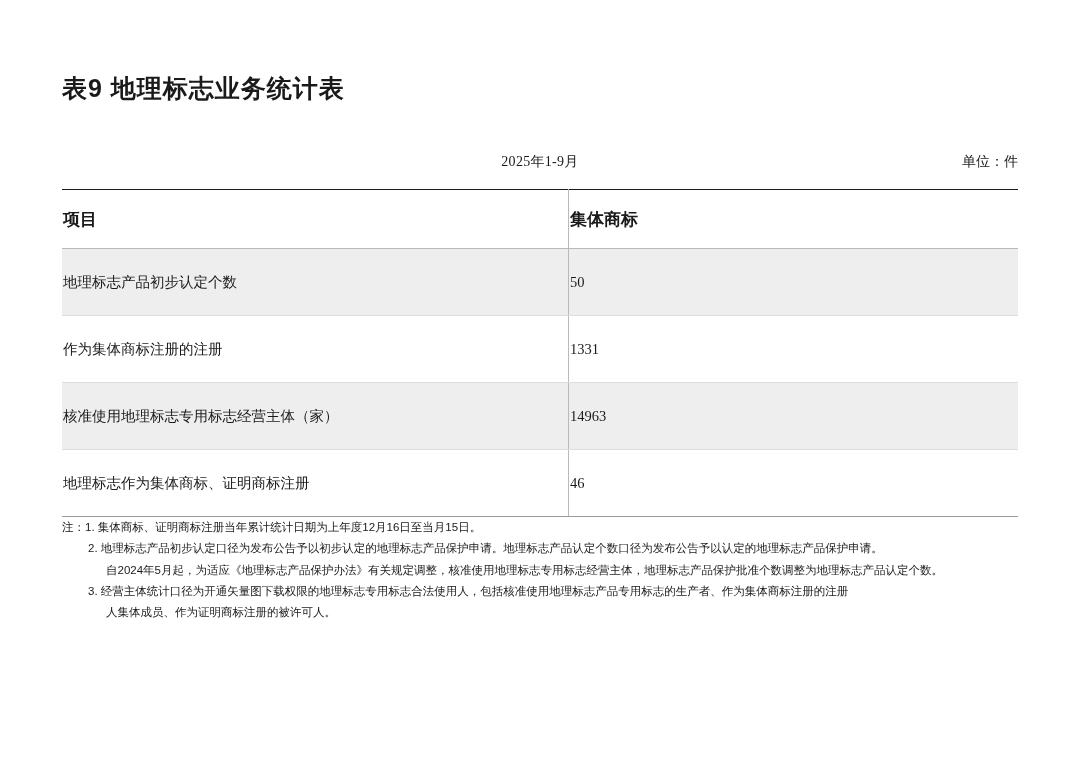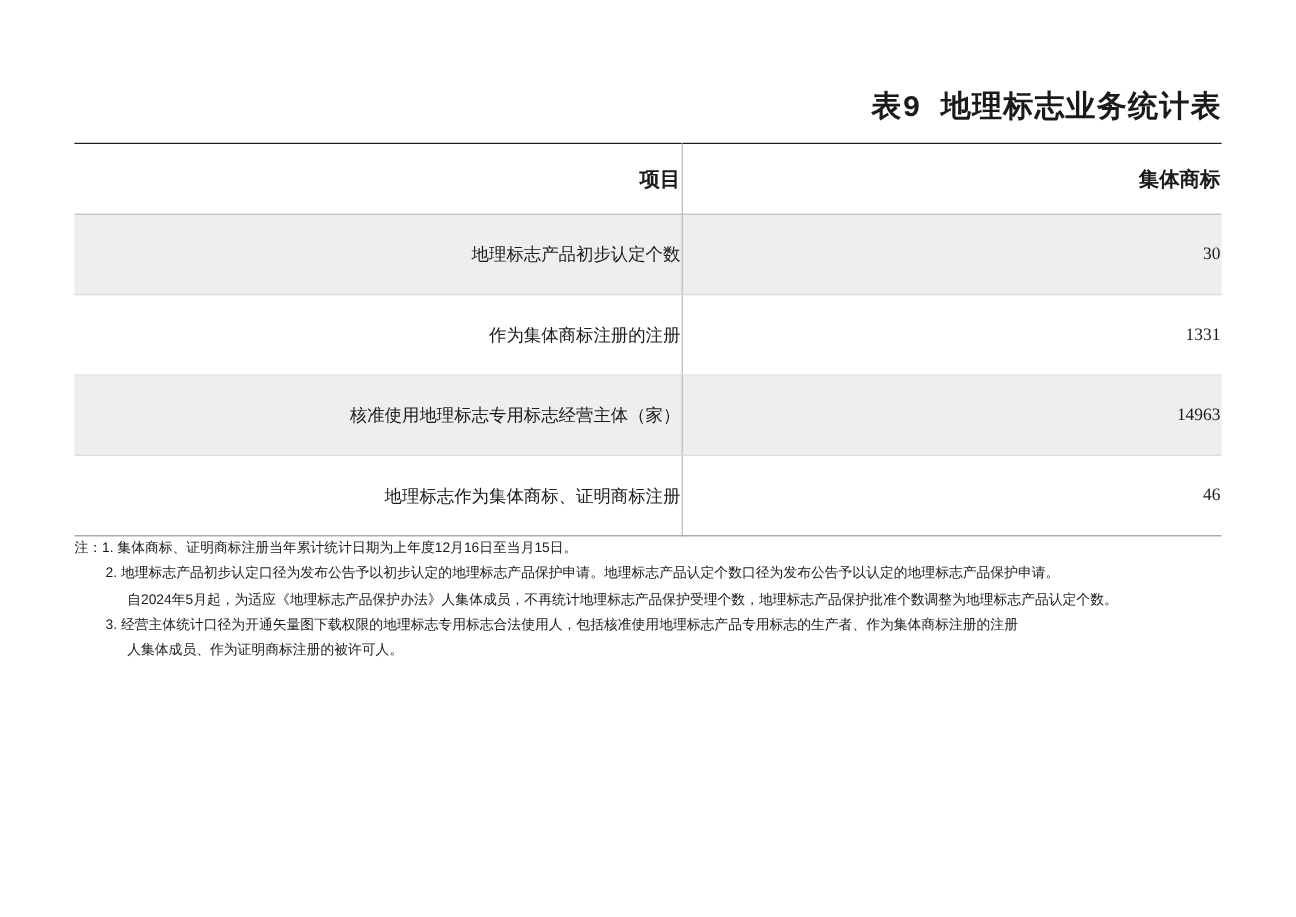--- a/index.html
+++ b/index.html
@@ -16,27 +16,27 @@
     overflow: hidden;
   }
   .page {
     width: 1080px;
     height: 764px;
     box-sizing: border-box;
     padding: 0 62px;
     position: relative;
   }
   .doc-title {
-    text-align: right;
+    text-align: left;
     font-size: 25px;
     font-weight: bold;
     letter-spacing: 1px;
     margin-top: 72px;
     margin-bottom: 0;
-    font-family: Liberation Mono, monospace;
+    font-family: Liberation Sans, sans-serif;
   }
   .subheader {
     margin-top: 48px;
     position: relative;
     height: 22px;
   }
   .period {
     position: absolute;
     left: 0;
     right: 0;
@@ -51,21 +51,21 @@
     font-size: 14px;
   }
   table.stat {
     margin-top: 14px;
     border-collapse: collapse;
     width: 100%;
     table-layout: fixed;
   }
   table.stat th, table.stat td {
     border: none;
-    text-align: right;
+    text-align: left;
     vertical-align: middle;
   }
   table.stat thead th {
     font-size: 17px;
     font-weight: bold;
     height: 56px;
     border-top: 1.6px solid #1a1a1a;
     border-bottom: 1px solid #b9b9b9;
     background: #ffffff;
   }
@@ -100,49 +100,53 @@
   .notes .indent-1 { padding-left: 26px; }
   .notes .indent-2 { padding-left: 44px; }
 </style>
 </head>
 <body>
 
 <div class="page">
 
   <div class="doc-title">表9 地理标志业务统计表</div>
 
+  <div class="subheader">
+    <div class="period">2025年1-9月</div>
+    <div class="unit">单位：件</div>
+  </div>
 
   <table class="stat">
     <thead>
       <tr>
         <th class="col-item" style="width:53%">项目</th>
         <th style="width:47%">集体商标</th>
       </tr>
     </thead>
     <tbody>
       <tr class="shaded">
         <td class="col-item">地理标志产品初步认定个数</td>
-        <td>30</td>
+        <td>50</td>
       </tr>
       <tr>
         <td class="col-item">作为集体商标注册的注册</td>
         <td>1331</td>
       </tr>
       <tr class="shaded">
         <td class="col-item">核准使用地理标志专用标志经营主体（家）</td>
         <td>14963</td>
       </tr>
       <tr>
         <td class="col-item">地理标志作为集体商标、证明商标注册</td>
         <td>46</td>
       </tr>
     </tbody>
   </table>
 
   <div class="notes">
     <div class="note-line"><span>注：</span><span>1. 集体商标、证明商标注册当年累计统计日期为上年度12月16日至当月15日。</span></div>
     <div class="note-line indent-1">2. 地理标志产品初步认定口径为发布公告予以初步认定的地理标志产品保护申请。地理标志产品认定个数口径为发布公告予以认定的地理标志产品保护申请。</div>
-    <div class="note-line indent-2">自2024年5月起，为适应《地理标志产品保护办法》人集体成员，不再统计地理标志产品保护受理个数，地理标志产品保护批准个数调整为地理标志产品认定个数。</div>
+    <div class="note-line indent-2">自2024年5月起，为适应《地理标志产品保护办法》有关规定调整，核准使用地理标志专用标志经营主体，地理标志产品保护批准个数调整为地理标志产品认定个数。</div>
     <div class="note-line indent-1">3. 经营主体统计口径为开通矢量图下载权限的地理标志专用标志合法使用人，包括核准使用地理标志产品专用标志的生产者、作为集体商标注册的注册</div>
     <div class="note-line indent-2">人集体成员、作为证明商标注册的被许可人。</div>
   </div>
 
 </div>
 
 </body></html>

